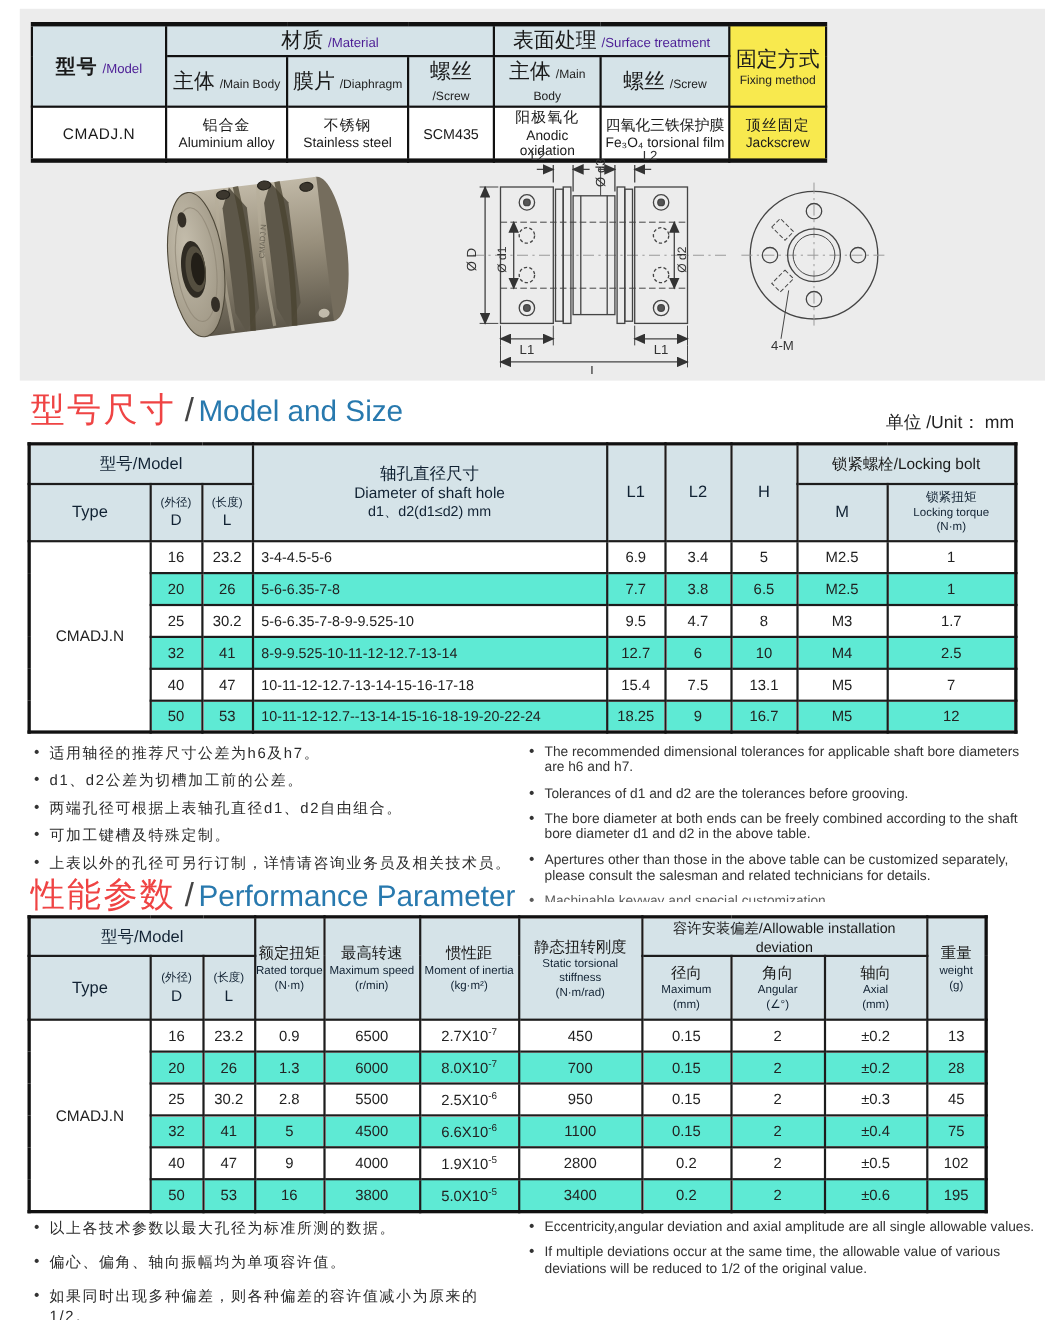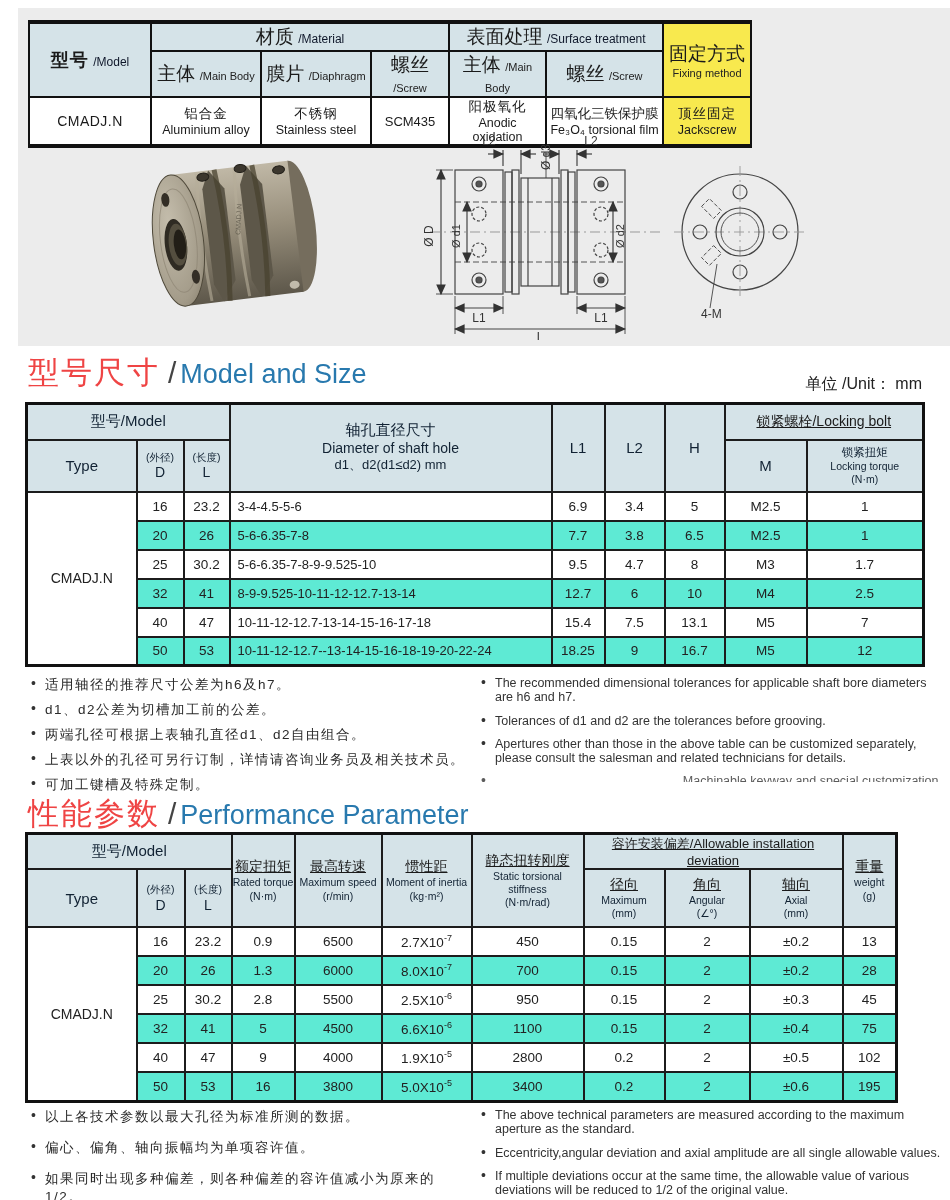--- a/index.html
+++ b/index.html
@@ -14,60 +14,60 @@
   .spec{position:absolute;left:28px;top:20px;width:722px;border-collapse:collapse;table-layout:fixed;
         border:2px solid #111;border-top:4px solid #111;border-bottom:4px solid #111;background:#fff;}
   .spec td{border:2px solid #111;text-align:center;vertical-align:middle;padding:0 2px;}
   .spec tr.h1 td,.spec tr.h2 td{background:#d5e3e8;}
   .spec tr.h1{height:29px;}
   .spec tr.h2{height:28px;padding-left:43px;}
   .spec tr.dr{height:35px;}
   .spec td.fix{background:#f8e94e !important;}
   .zh-lg{font-size:18px;font-weight:bold;letter-spacing:1px;}
   .zh-md{font-size:19px;font-weight:normal;}
-  .en-md{font-size:12px;color:#0f172a;}
+  .en-md{font-size:12px;color:#4c1d95;}
   .en-sm{font-size:11px;color:#222;}
   .cell-2l .l1{font-size:13.5px;letter-spacing:1px;}
   .cell-2l .l2{font-size:12.5px;}
   .spec .model-val{font-size:14px;letter-spacing:.5px;}
 
   
   .sec-title{position:absolute;left:28px;height:42px;white-space:nowrap;}
   .t-zh{font-size:31px;color:#ef4444;letter-spacing:2px;}
   .t-slash{font-size:30px;color:#444;margin:0 4px 0 8px;}
   .t-en{font-size:27px;color:#2879ae;}
   .unit-note{position:absolute;right:28px;top:374px;font-size:16px;color:#222;}
 
   
   .grid{border-collapse:collapse;table-layout:fixed;position:absolute;background:#fff;border:3px solid #111;}
   .grid th,.grid td{border:2px solid #1c1c1c;text-align:center;vertical-align:middle;padding:0;overflow:hidden;}
   .grid thead th{background:#d5e3e8;font-weight:normal;}
   .grid .hz{font-size:15px;color:#123;}
-  .grid .hz2{font-size:14px;text-decoration:underline;}
+  .grid .hz2{font-size:14px;}
   .grid .he{font-size:13px;color:#123;}
   .grid .hs{font-size:10.5px;color:#123;line-height:1.25;}
   .grid td{font-size:13.5px;color:#222;}
   .grid tr.stripe td{background:#5eead4;}
   .grid td.model-cell{background:#fff;font-size:14px;}
   .size-grid td.bores{text-align:left;padding-left:7px;font-size:13px;}
   .size-grid tr.hr1{height:36px;}
   .size-grid tr.hr2{height:52px;}
   .size-grid tr.dr{height:29px;}
   .perf-grid tr.hr1{height:35px;}
   .perf-grid tr.hr2{height:58px;}
   .perf-grid tr.dr{height:29px;}
   sup{font-size:9px;}
 
   
   .notes{position:absolute;}
   .note{position:relative;padding-left:15px;}
   .note::before{content:"\2022";position:absolute;left:1px;top:-1px;font-size:14px;color:#333;}
   .zh-notes .note{font-size:13.5px;letter-spacing:1.5px;margin-bottom:7px;color:#2a2a2a;}
   .en-notes .note{font-size:12.5px;line-height:1.14;margin-bottom:9px;color:#333;}
-  .clip{height:8px;overflow:hidden;opacity:.8;text-align:right;}
+  .clip{height:8px;overflow:hidden;opacity:.8;}
 
   
   .fig{position:absolute;}
   svg text{font-family:"Liberation Sans","DejaVu Sans",sans-serif;}
 </style>
 </head>
 <body>
 
 <div class="gray-band"></div>
 
@@ -384,26 +384,27 @@
       <td>M5</td>
       <td>12</td>
     </tr>
   </tbody>
 </table>
 
 <div class="notes zh-notes" style="left:30px;top:676px;width:440px">
   <div class="note"><span>适用轴径的推荐尺寸公差为h6及h7。</span></div>
   <div class="note"><span>d1、d2公差为切槽加工前的公差。</span></div>
   <div class="note"><span>两端孔径可根据上表轴孔直径d1、d2自由组合。</span></div>
+  <div class="note"><span>可加工键槽及特殊定制。</span></div>
   <div class="note"><span>上表以外的孔径可另行订制，详情请咨询业务员及相关技术员。</span></div>
-  <div class="note"><span>可加工键槽及特殊定制。</span></div>
 </div>
 <div class="notes en-notes" style="left:480px;top:676px;width:462px">
   <div class="note"><span>The recommended dimensional tolerances for applicable shaft bore diameters are h6 and h7.</span></div>
   <div class="note"><span>Tolerances of d1 and d2 are the tolerances before grooving.</span></div>
+  <div class="note"><span>The bore diameter at both ends can be freely combined according to the shaft bore diameter d1 and d2 in the above table.</span></div>
   <div class="note"><span>Apertures other than those in the above table can be customized separately, please consult the salesman and related technicians for details.</span></div>
   <div class="note clip"><span>Machinable keyway and special customization.</span></div>
 </div>
 
 <div class="sec-title" style="top:793px">
   <span class="t-zh">性能参数</span><span class="t-slash">/</span><span class="t-en">Performance Parameter</span>
 </div>
 
 <table class="grid perf-grid" style="left:25px;top:832px;width:870px">
   <colgroup>
@@ -552,16 +553,15 @@
     </tr>
   </tbody>
 </table>
 
 <div class="notes zh-notes" style="left:30px;top:1108px;width:440px">
   <div class="note" style="margin-bottom:13px"><span>以上各技术参数以最大孔径为标准所测的数据。</span></div>
   <div class="note" style="margin-bottom:13px"><span>偏心、偏角、轴向振幅均为单项容许值。</span></div>
   <div class="note"><span>如果同时出现多种偏差，则各种偏差的容许值减小为原来的1/2。</span></div>
 </div>
 <div class="notes en-notes" style="left:480px;top:1108px;width:462px">
-  <div class="note"><span>The above technical parameters are measured according to the maximum aperture as the standard.</span></div>
   <div class="note"><span>Eccentricity,angular deviation and axial amplitude are all single allowable values.</span></div>
   <div class="note"><span>If multiple deviations occur at the same time, the allowable value of various deviations will be reduced to 1/2 of the original value.</span></div>
 </div>
 
 </body></html>

